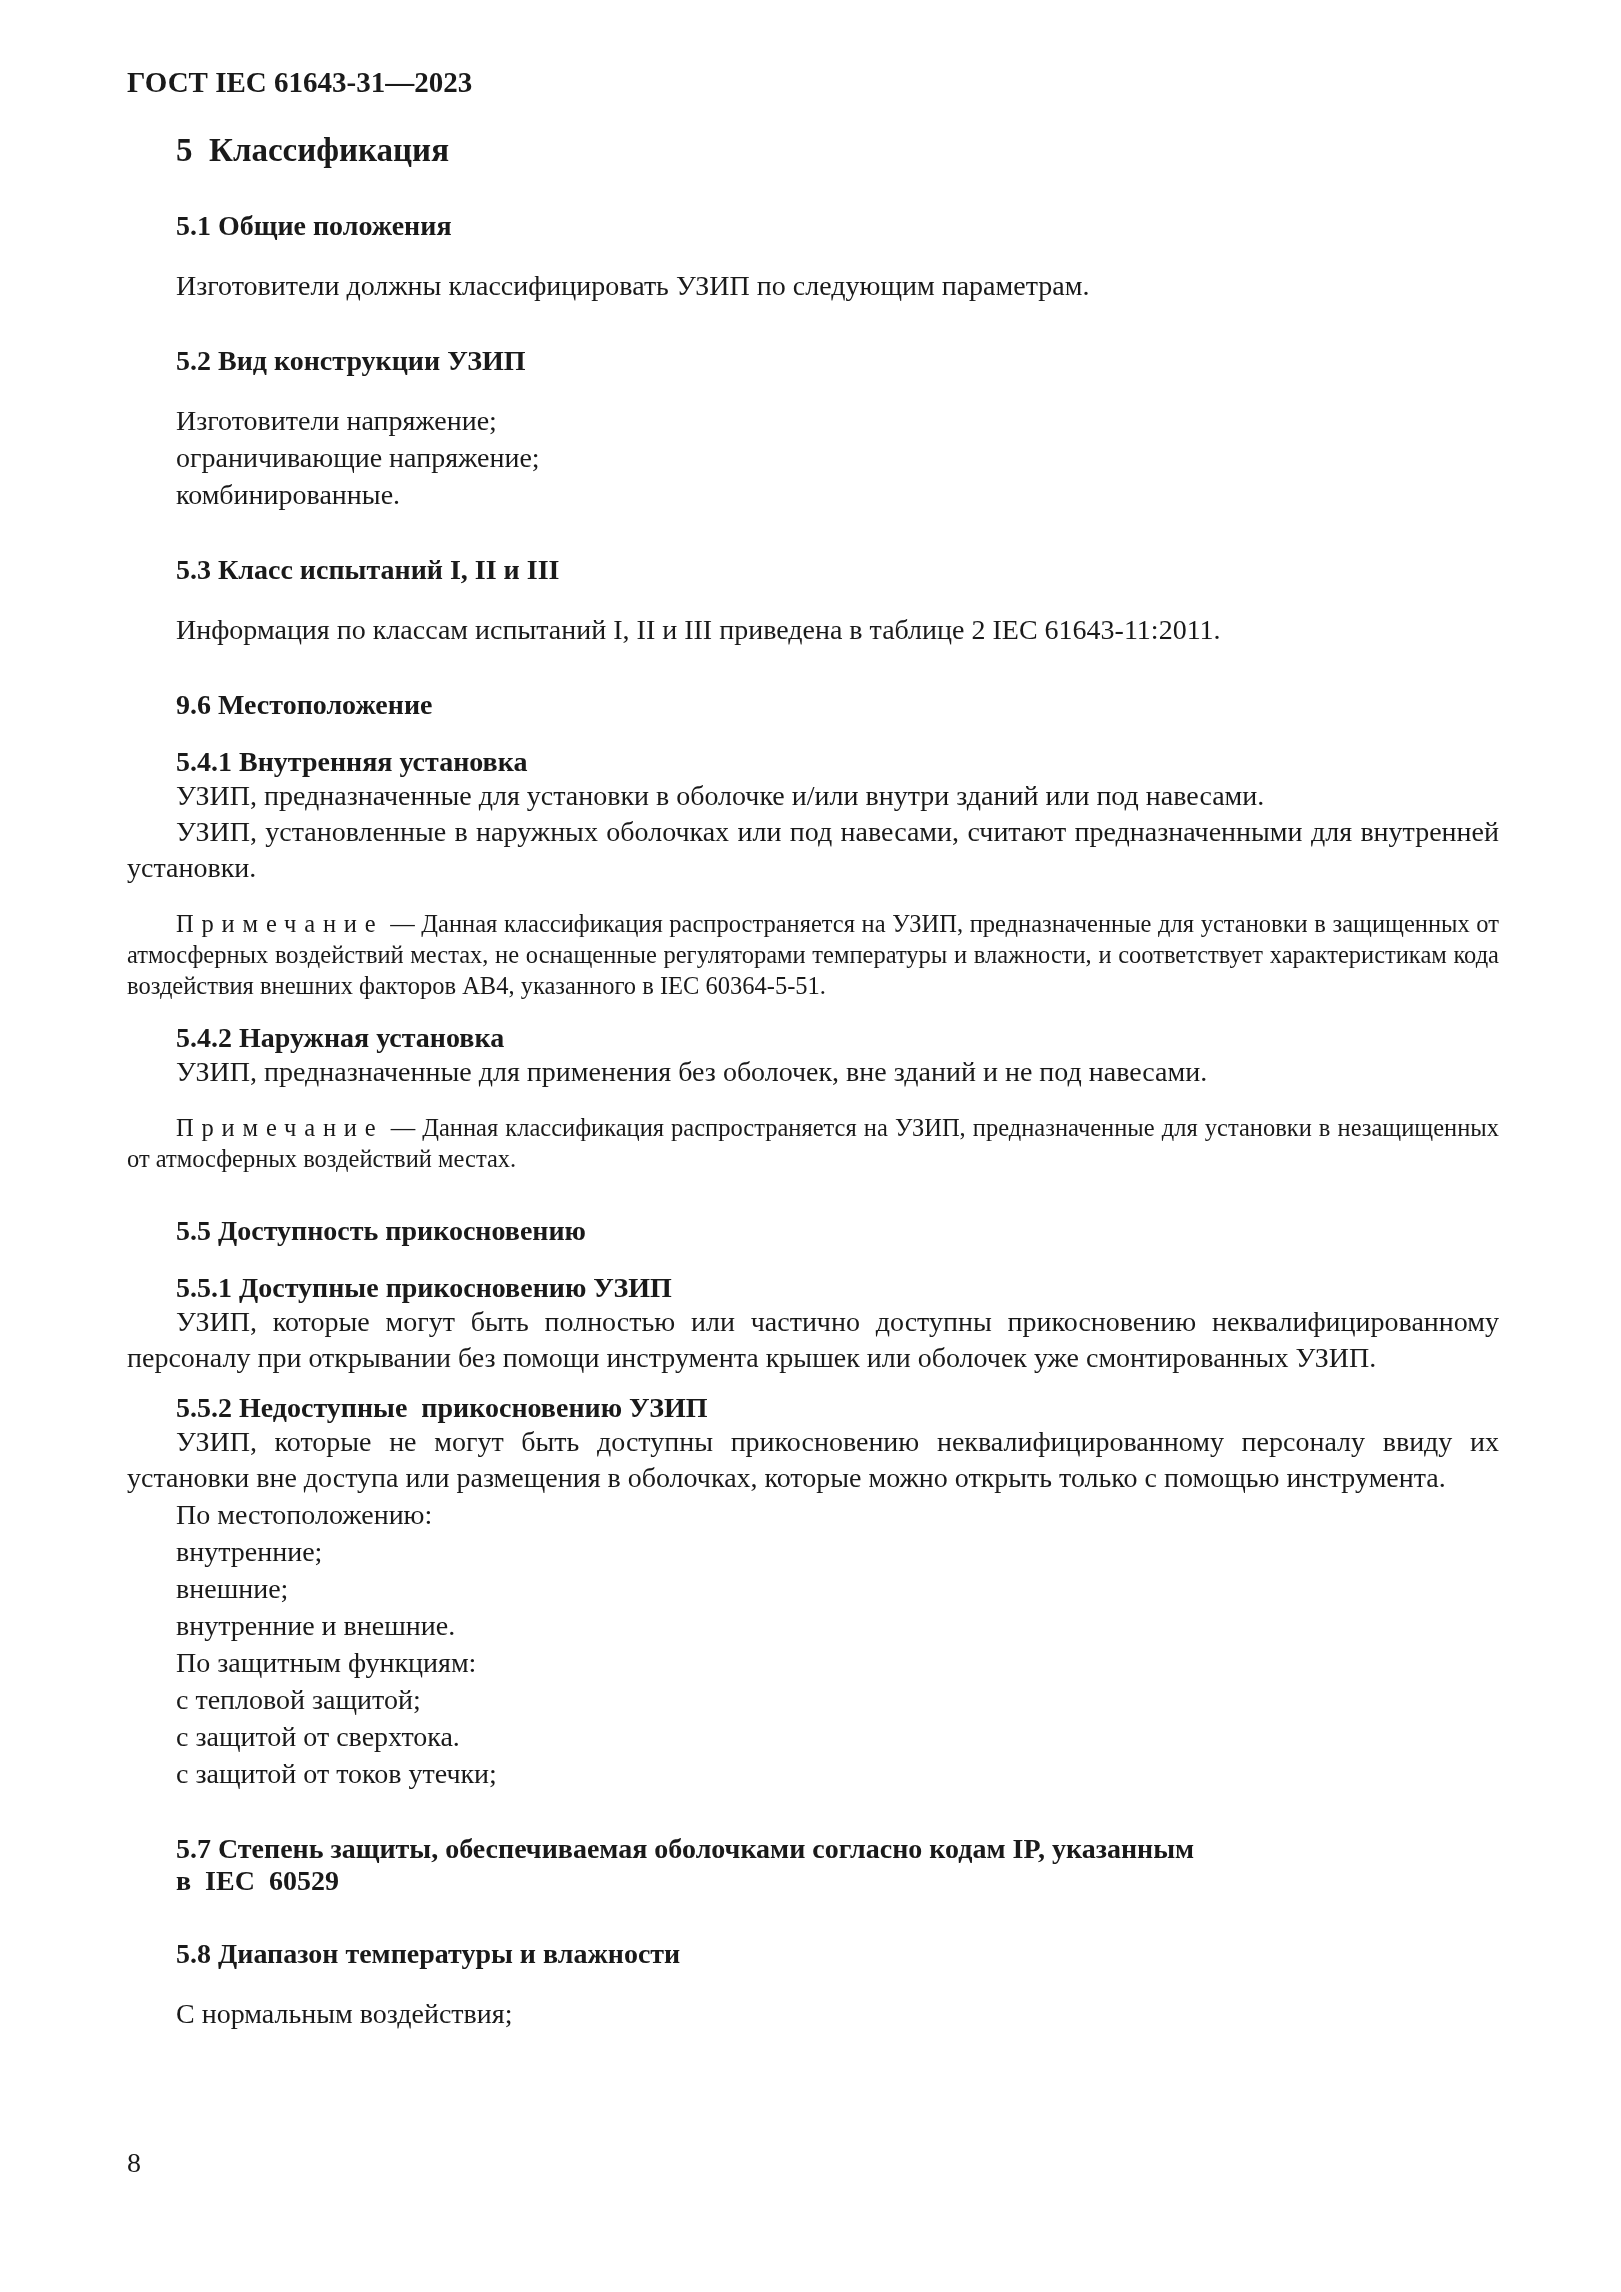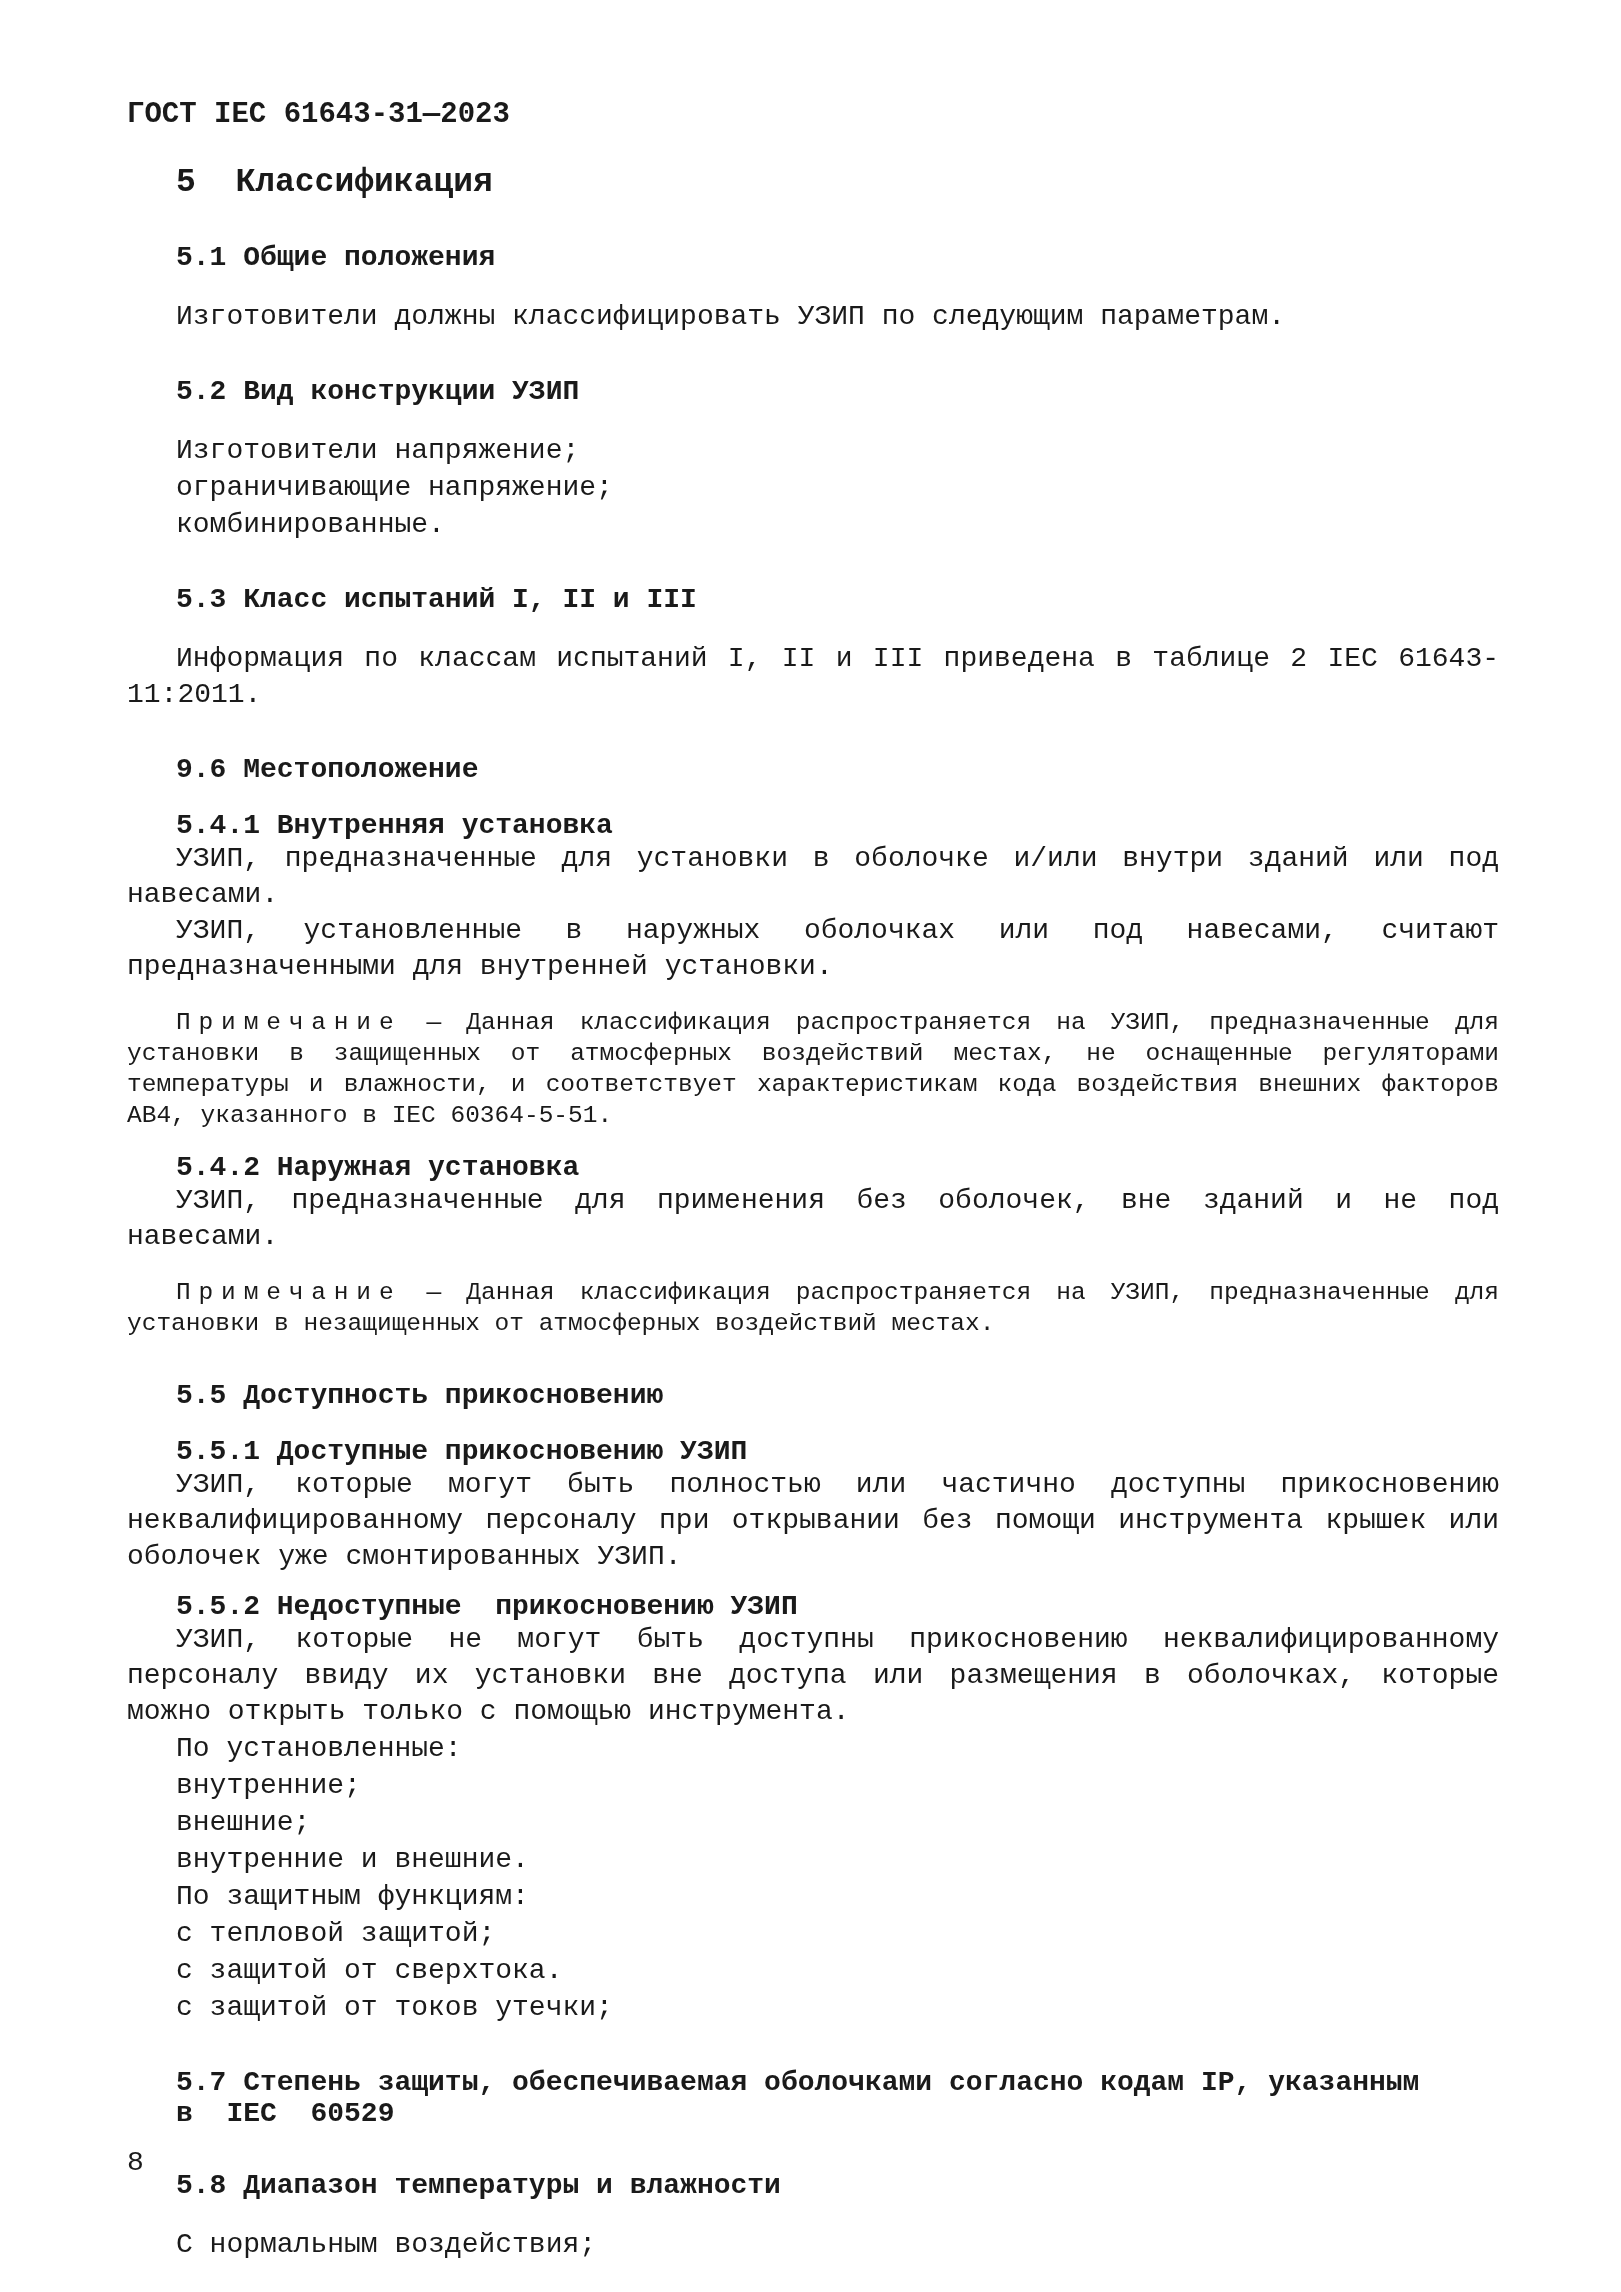--- a/index.html
+++ b/index.html
@@ -6,23 +6,23 @@
     margin: 0;
     padding: 0;
     background: #ffffff;
   }
   .page {
     position: relative;
     width: 1621px;
     height: 2293px;
     background: #ffffff;
     color: #1a1a1a;
-    font-family: Liberation Mono, monospace;
+    font-family: Liberation Serif, serif;
     box-sizing: border-box;
-    padding: 98px 122px 0 127px;
+    padding: 66px 122px 0 127px;
     overflow: hidden;
   }
   .running-header {
     font-size: 29px;
     font-weight: bold;
     white-space: pre-wrap;
   }
   .content {
     width: 1372px;
   }
@@ -118,21 +118,21 @@
     <p class="note"><span class="note-label">Примечание</span> <span>— Данная классификация распространяется на УЗИП, предназначенные для установки в незащищенных от атмосферных воздействий местах.</span></p>
 
     <h2 class="h2">5.5 Доступность прикосновению</h2>
 
     <h3 class="h3">5.5.1 Доступные прикосновению УЗИП</h3>
     <p class="body">УЗИП, которые могут быть полностью или частично доступны прикосновению неквалифицированному персоналу при открывании без помощи инструмента крышек или оболочек уже смонтированных УЗИП.</p>
 
     <h3 class="h3">5.5.2 Недоступные  прикосновению УЗИП</h3>
     <p class="body">УЗИП, которые не могут быть доступны прикосновению неквалифицированному персоналу ввиду их установки вне доступа или размещения в оболочках, которые можно открыть только с помощью инструмента.</p>
 
-    <p class="line">По установленные:</p>
+    <p class="line">По местоположению:</p>
     <p class="line">внутренние;</p>
     <p class="line">внешние;</p>
     <p class="line">внутренние и внешние.</p>
     <p class="line">По защитным функциям:</p>
     <p class="line">с тепловой защитой;</p>
     <p class="line">с защитой от сверхтока.</p>
     <p class="line">с защитой от токов утечки;</p>
 
     <h2 class="h2"><span class="h2-line">5.7 Степень защиты, обеспечиваемая оболочками согласно кодам IP, указанным</span><span class="h2-line">в  IEC  60529</span></h2>
 

